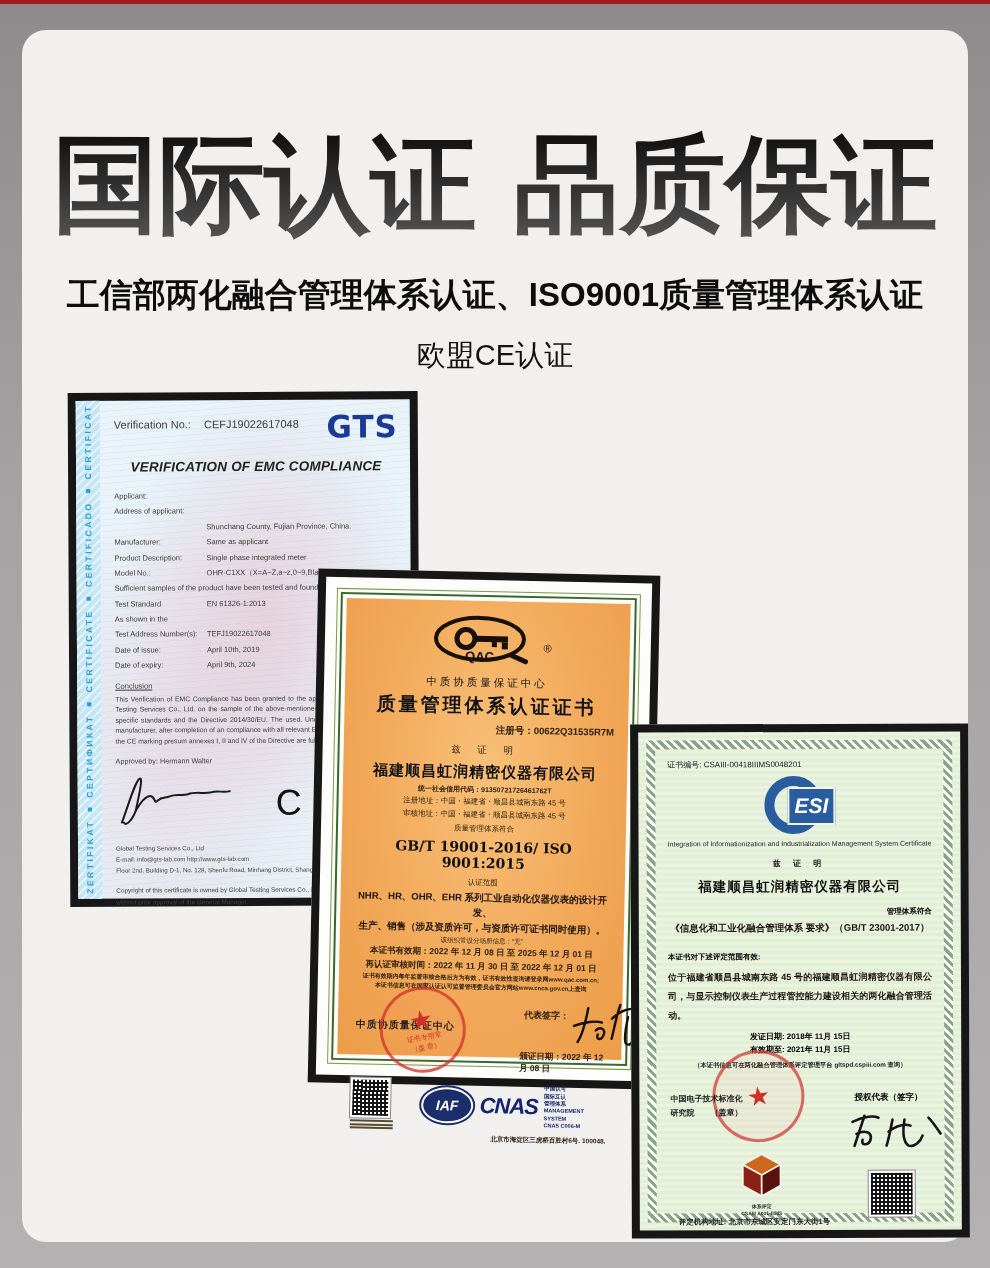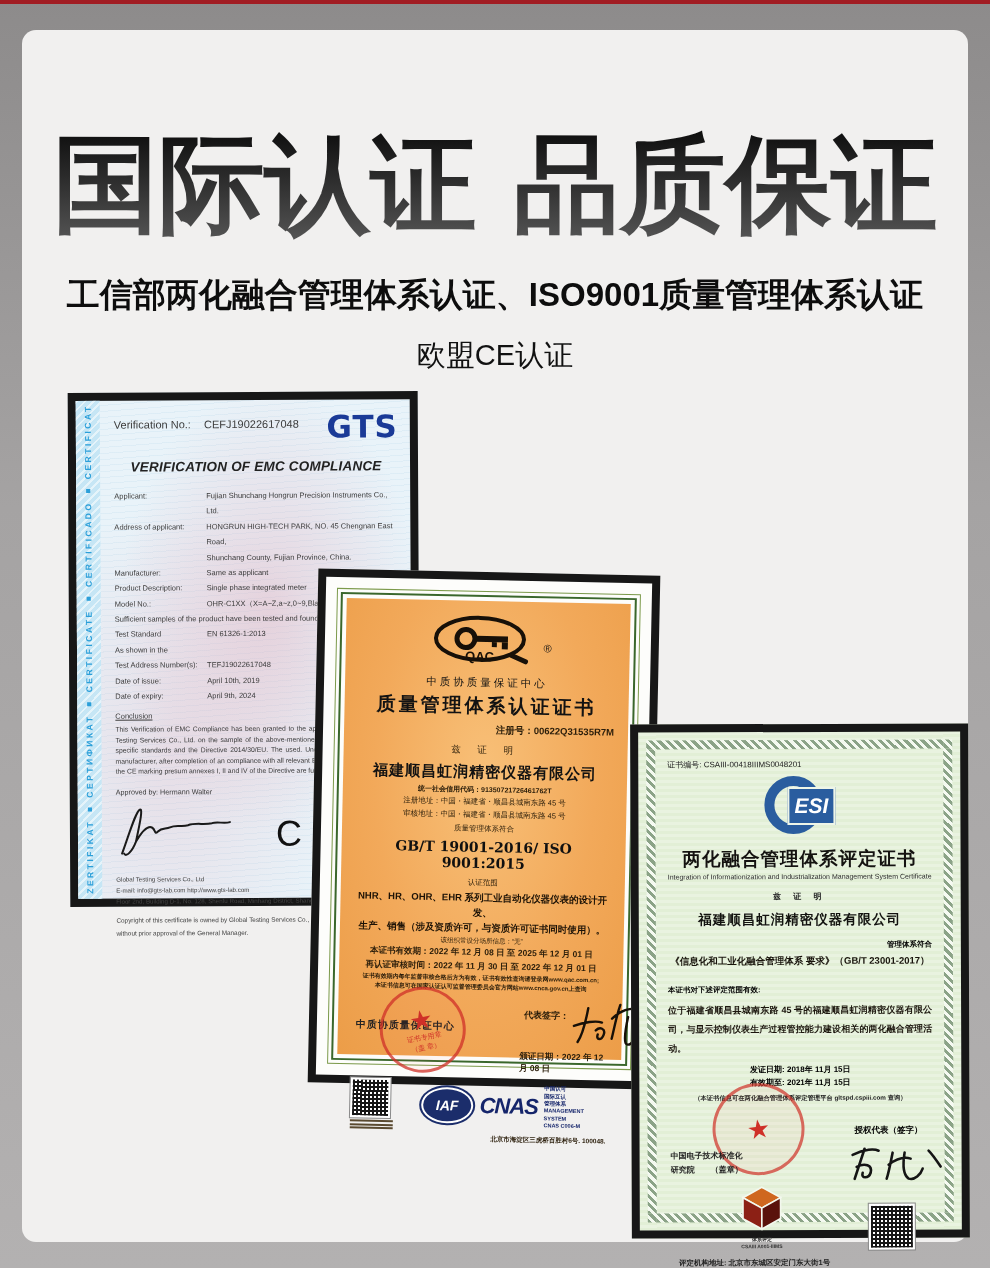--- a/index.html
+++ b/index.html
@@ -1,19 +1,19 @@
 <!DOCTYPE html>
 <html><head>
 <meta charset="utf-8">
 <style>
   * { margin:0; padding:0; box-sizing:border-box; }
   html,body { width:990px; height:1268px; overflow:hidden; }
   body { font-family:"Liberation Sans", sans-serif; background:linear-gradient(180deg,#8d8b8b 0%,#a5a3a3 40%,#b3b1b1 100%); position:relative; }
   .topline { position:absolute; left:0; top:0; width:990px; height:4px; background:#a11d23; z-index:5; }
-  .card { position:absolute; left:22px; top:30px; width:946px; height:1212px; background:#f1f0ef; border-radius:14px; }
+  .card { position:absolute; left:22px; top:30px; width:946px; height:1212px; background:#f1f0ef; border-radius:24px; }
 
   .hero { position:absolute; left:0; top:84px; width:100%; text-align:center;
     font-size:106px; font-weight:900; letter-spacing:0px; font-family:"DejaVu Sans",sans-serif;
     background:linear-gradient(180deg,#0d0d0d 10%,#2c2c2c 45%,#5f5f5f 100%);
     -webkit-background-clip:text; background-clip:text; -webkit-text-fill-color:transparent; color:#222; }
   .sub1 { position:absolute; left:0; top:243px; width:100%; text-align:center; font-size:33px; font-weight:700; color:#0d0d0d; }
   .sub2 { position:absolute; left:0; top:306px; width:100%; text-align:center; font-size:29px; font-weight:500; color:#111; }
 
   .cert { position:absolute; border:8px solid #171717; }
 
@@ -108,28 +108,28 @@
   .cesi-attest { font-size:8px; letter-spacing:5px; text-align:center; margin-top:11px; font-weight:bold; color:#222; }
   .cesi-company { font-family:"DejaVu Serif",serif; font-size:13.5px; font-weight:bold; text-align:center; margin-top:9px; color:#131310; letter-spacing:1px; }
   .cesi-conform { font-size:7.5px; font-weight:bold; text-align:right; margin-top:11px; }
   .cesi-std { font-size:9.5px; font-weight:bold; text-align:center; margin-top:5px; color:#18130c; }
   .cesi-scopelab { font-size:7.5px; font-weight:bold; text-align:left; margin-top:17px; }
   .cesi-scope { font-size:9px; font-weight:bold; line-height:2.1; text-align:justify; margin-top:6px; color:#1b150d; }
   .cesi-dates { font-size:8px; font-weight:bold; text-align:center; line-height:1.7; margin-top:5px; }
   .cesi-note { font-size:6.3px; font-weight:bold; text-align:center; margin-top:4px; color:#222; }
   .cesi-signrow { position:relative; height:74px; margin-top:6px; }
   .cesi-seal { position:absolute; left:44px; top:-26px; width:92px; height:92px; border:3px solid rgba(207,48,40,.7); transform:rotate(-8deg); }
-  .cesi-org { position:absolute; left:2px; top:40px; font-size:8px; font-weight:bold; line-height:1.8; color:#1e1e1e; }
+  .cesi-org { position:absolute; left:2px; top:16px; font-size:8px; font-weight:bold; line-height:1.8; color:#1e1e1e; }
   .cesi-signlab { position:absolute; left:186px; top:16px; font-size:8.5px; font-weight:bold; }
   .cesi-sig { position:absolute; left:176px; top:32px; }
   .cesi-bottomrow { display:flex; align-items:flex-end; margin-top:2px; }
   .cesi-cube { width:90px; text-align:center; margin-left:48px; }
   .cesi-cubecap { font-size:5px; font-weight:bold; color:#333; line-height:1.4; margin-top:1px; }
   .cesi-qr { width:46px; height:46px; margin-left:62px; }
-  .cesi-footer { font-size:7.5px; font-weight:bold; color:#222; margin-top:8px; text-align:left; padding-left:10px; }
+  .cesi-footer { font-size:7.5px; font-weight:bold; color:#222; margin-top:0; text-align:left; padding-left:10px; }
 </style>
 </head>
 <body>
 
 <div class="topline"></div>
 
 <div class="card">
   <h1 class="hero">国际认证 品质保证</h1>
   <div class="sub1">工信部两化融合管理体系认证、ISO9001质量管理体系认证</div>
   <div class="sub2">欧盟CE认证</div>
@@ -143,25 +143,23 @@
         <div class="gts-vno">
           <span class="lab">Verification No.:</span>
           <span>CEFJ19022617048</span>
         </div>
         <div class="gts-logo">GTS</div>
       </div>
       <div class="gts-title">VERIFICATION OF EMC COMPLIANCE</div>
 
       <div class="gts-row">
           <span class="lab">Applicant:</span>
-          <span class="val">Fujian Shunchang Hongrun Precision Instruments Co., Ltd.</span>
         </div>
       <div class="gts-row">
           <span class="lab">Address of applicant:</span>
-          <span class="val">HONGRUN HIGH-TECH PARK, NO. 45 Chengnan East Road,</span>
         </div>
       <div class="gts-row">
           <span class="lab"></span>
           <span class="val">Shunchang County, Fujian Province, China.</span>
         </div>
       <div class="gts-row">
           <span class="lab">Manufacturer:</span>
           <span class="val">Same as applicant</span>
         </div>
       <div class="gts-row">
@@ -296,21 +294,20 @@
     </div>
   </div>
 
   <div class="cert cert-cesi">
     <div class="cesi-guilloche">
       <div class="cesi-no">证书编号:  CSAIII-00418IIIMS0048201</div>
       <div class="cesi-logo">
         <div class="cesi-ring"></div>
         <div class="cesi-box">ESI</div>
       </div>
-      <div class="cesi-title">两化融合管理体系评定证书</div>
       <div class="cesi-en">Integration of Informationization and Industrialization Management System Certificate</div>
       <div class="cesi-attest">兹 证 明</div>
       <div class="cesi-company">福建顺昌虹润精密仪器有限公司</div>
       <div class="cesi-conform">管理体系符合</div>
       <div class="cesi-std">《信息化和工业化融合管理体系 要求》（GB/T 23001-2017）</div>
       <div class="cesi-scopelab">本证书对下述评定范围有效:</div>
       <div class="cesi-scope">位于福建省顺昌县城南东路 45 号的福建顺昌虹润精密仪器有限公司，与显示控制仪表生产过程管控能力建设相关的两化融合管理活动。</div>
       <div class="cesi-dates">
         <div>发证日期: 2018年 11月 15日</div>
         <div>有效期至: 2021年 11月 15日</div>

